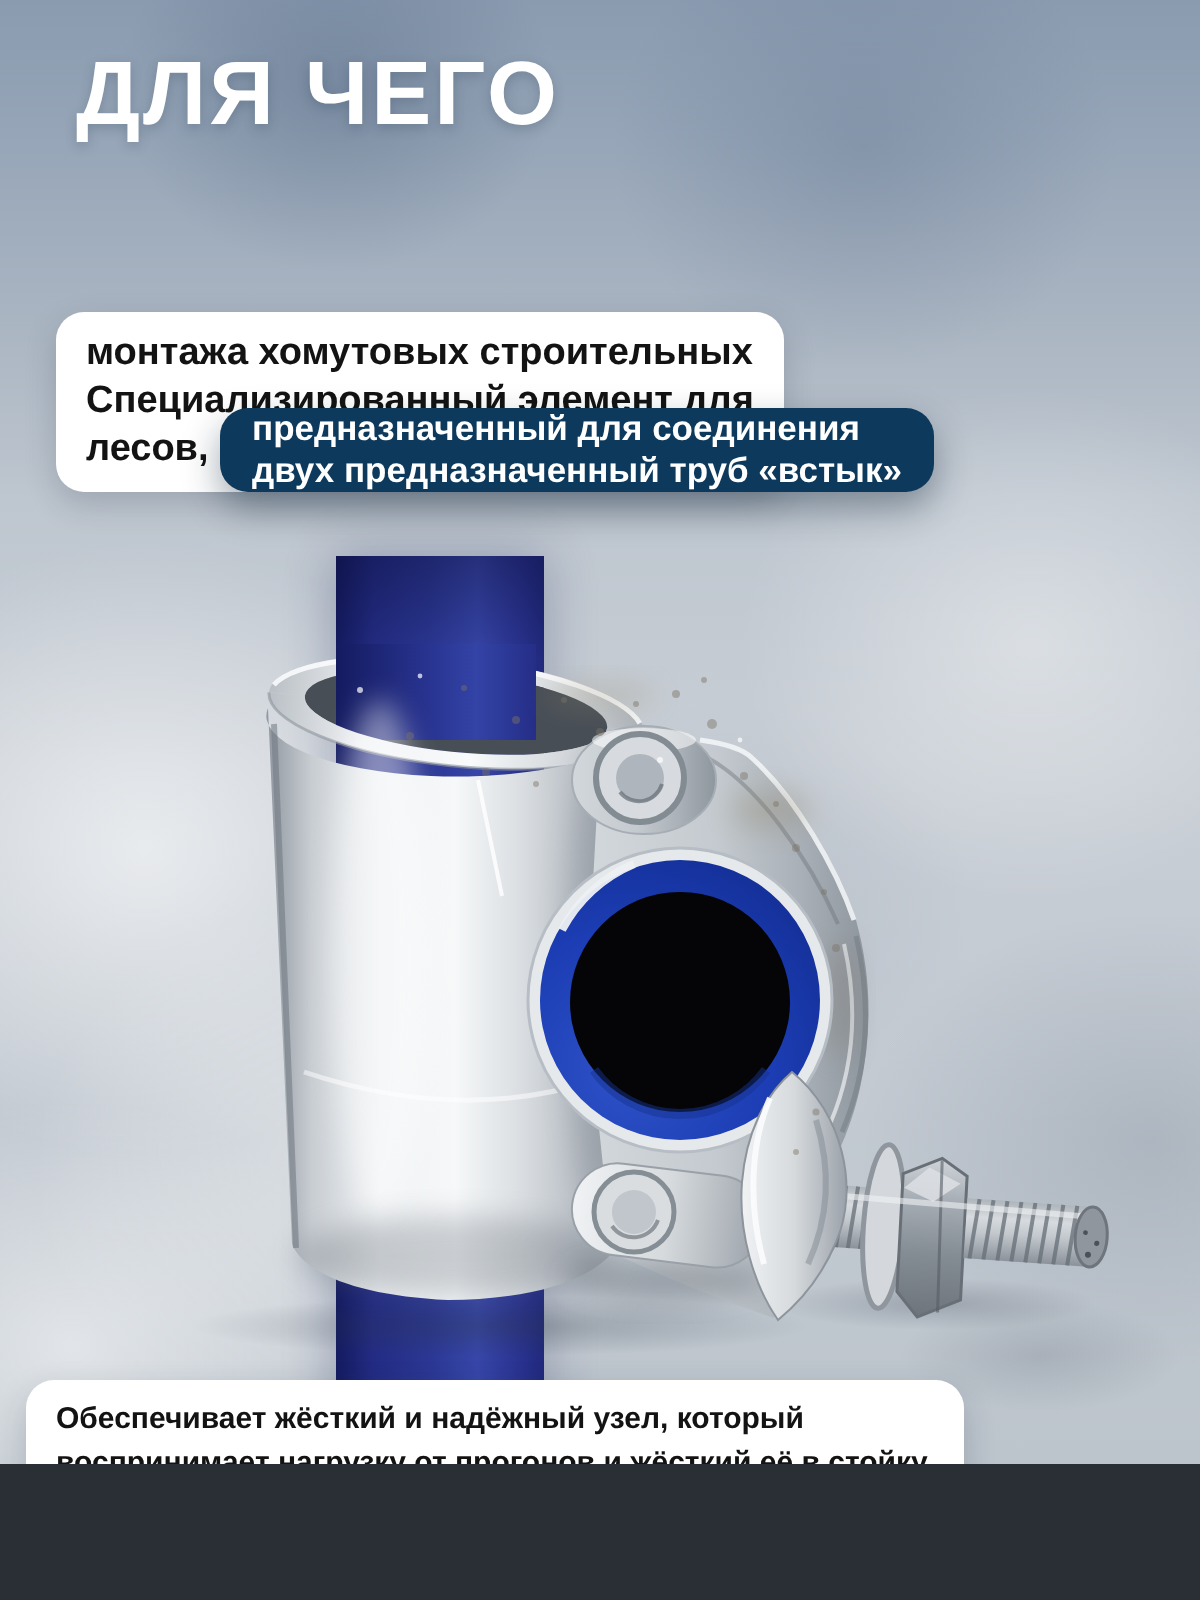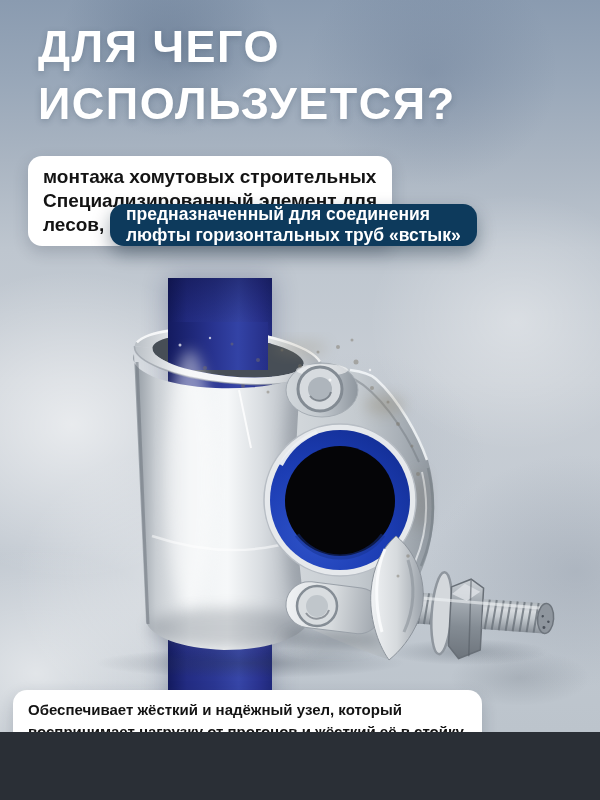--- a/index.html
+++ b/index.html
@@ -42,21 +42,20 @@
   }
   .photo-svg{position:absolute;left:0;top:0;z-index:2;pointer-events:none;}
 </style>
 </head>
 <body>
 
 <div class="stage">
 
   <div class="title">
     <div class="ln">ДЛЯ ЧЕГО</div>
-    <div class="ln">ИСПОЛЬЗУЕТСЯ?</div>
   </div>
 
   <div class="pipe"></div>
 
   <svg class="photo-svg" width="600" height="800" viewBox="0 0 600 800" aria-hidden="true">
     <defs>
       <linearGradient id="gCup" x1="0" y1="0" x2="1" y2="0">
         <stop offset="0" stop-color="#8f979f"></stop>
           <stop offset=".12" stop-color="#c8cdd2"></stop>
         <stop offset=".3" stop-color="#eef1f3"></stop>
@@ -239,21 +238,21 @@
   </svg>
 
   <div class="callout intro">
     <div class="ln">монтажа хомутовых строительных</div>
     <div class="ln">Специализированный элемент для</div>
     <div class="ln">лесов,</div>
   </div>
 
   <div class="callout purpose">
     <div class="ln">предназначенный для соединения</div>
-    <div class="ln">люфты горизонтальных труб «встык»</div>
+    <div class="ln">двух предназначенный труб «встык»</div>
   </div>
 
   <div class="callout benefit">
     <div class="ln">Обеспечивает жёсткий и надёжный узел, который</div>
     <div class="ln">воспринимает нагрузку от прогонов и жёсткий её в стойку,</div>
   </div>
 
 </div>
 
 </body></html>

